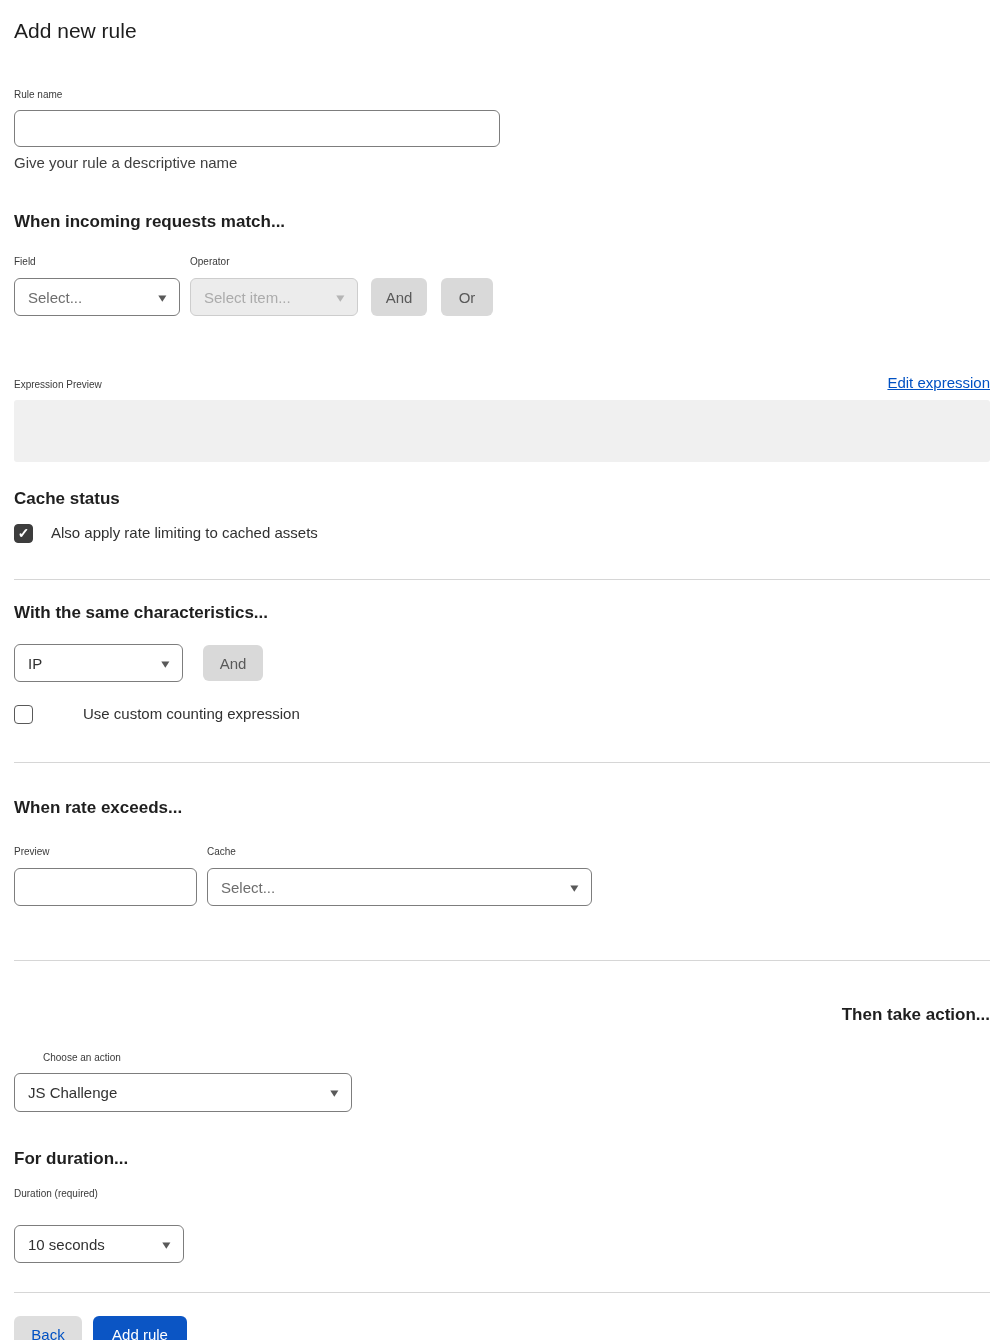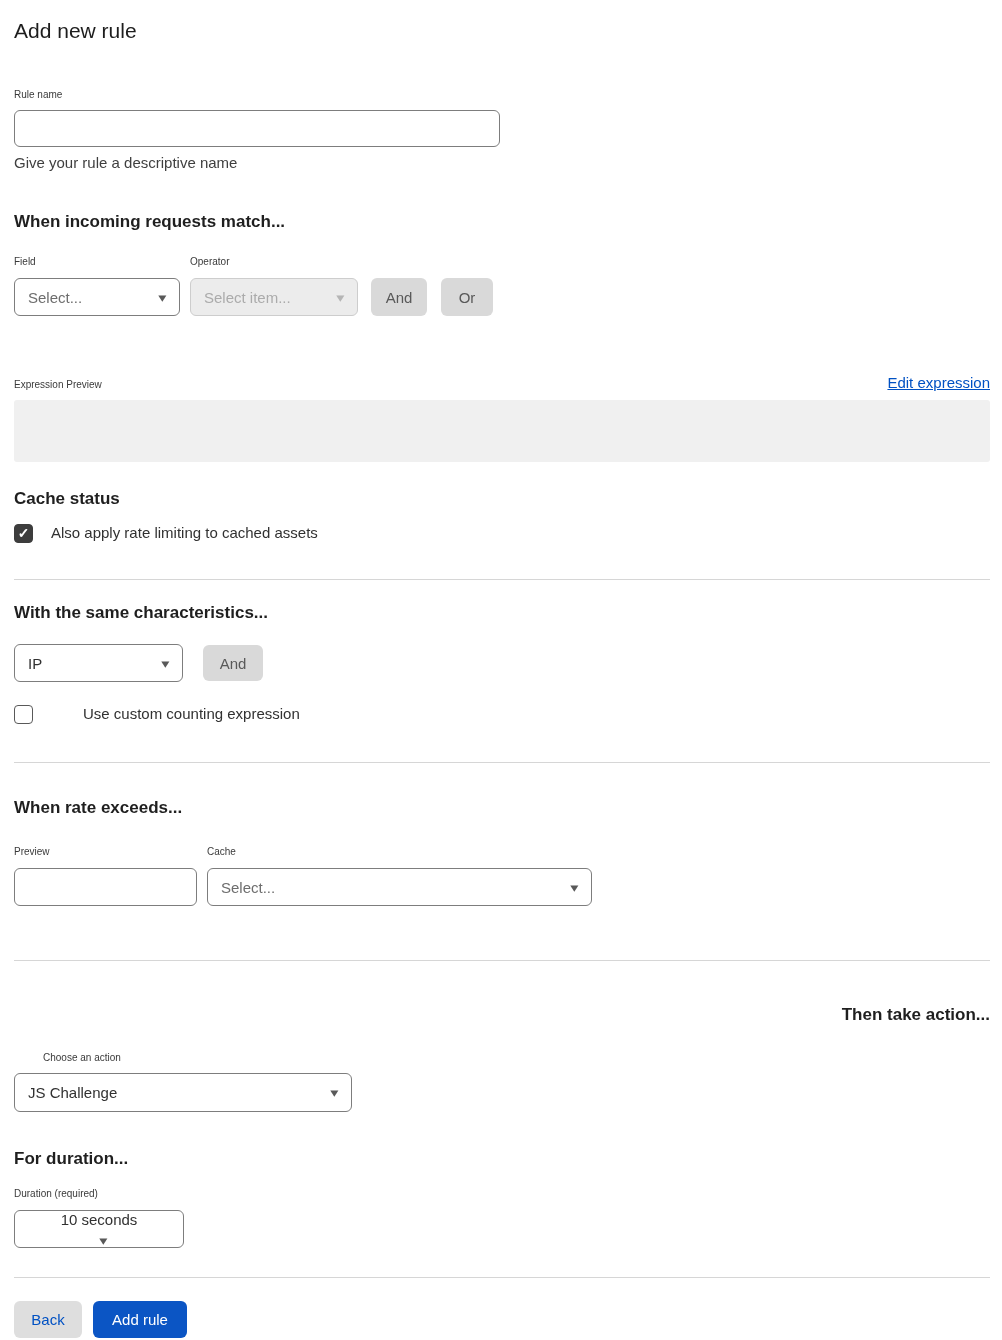--- a/index.html
+++ b/index.html
@@ -114,21 +114,21 @@
   .divider-3 { margin-top: 54px; }
 
   
   .action-heading { margin-top: 43px; text-align: right; }
   .action-label { margin-top: 22px; margin-left: 29px; }
   .action-select { margin-top: 5px; width: 338px; height: 39px; }
 
   
   .duration-heading { margin-top: 36px; }
   .duration-label { margin-top: 14px; }
-  .duration-select { margin-top: 6px; width: 170px; height: 38px; flex-direction: column; }
+  .duration-select { margin-top: 21px; width: 170px; height: 38px; }
   .divider-4 { margin-top: 29px; }
 
   
   .footer { margin-top: 23px; display: flex; justify-content: flex-start; }
   .btn-back { width: 68px; height: 37px; }
   .btn-primary { width: 94px; height: 37px; margin-left: 11px; }
 
   
   .rule-name-label { margin-top: 41px; }
   .rule-name-input { margin-top: 5px; width: 486px; }

